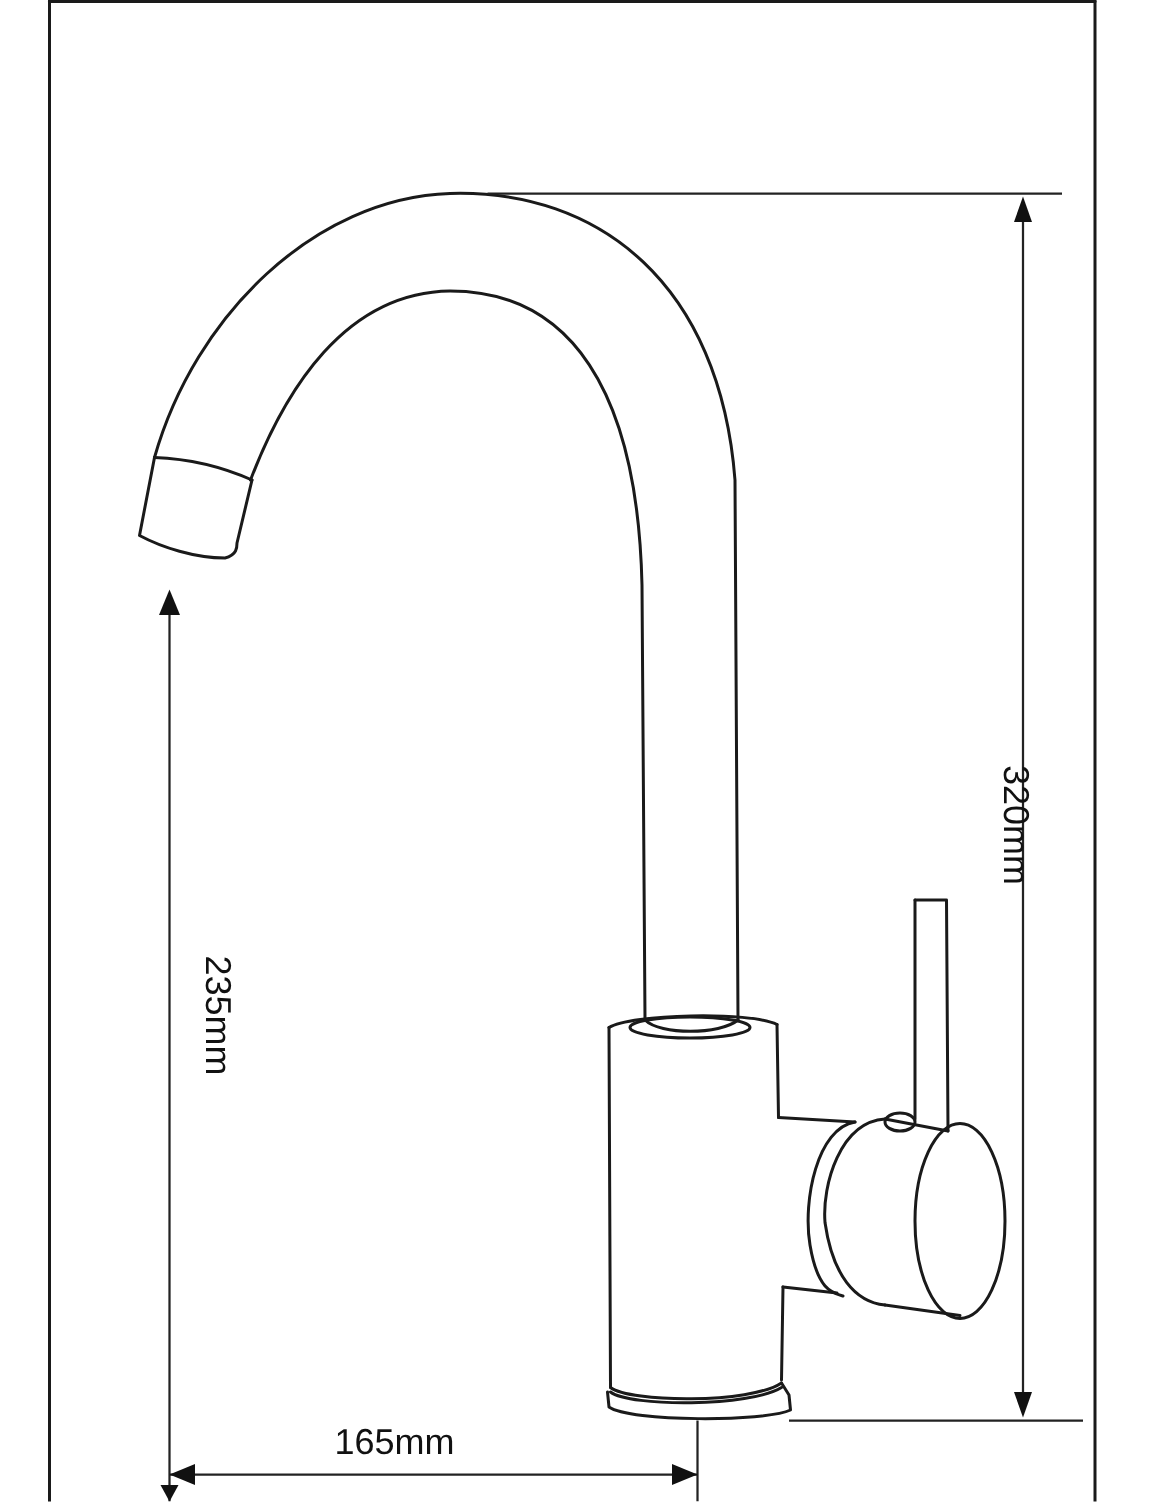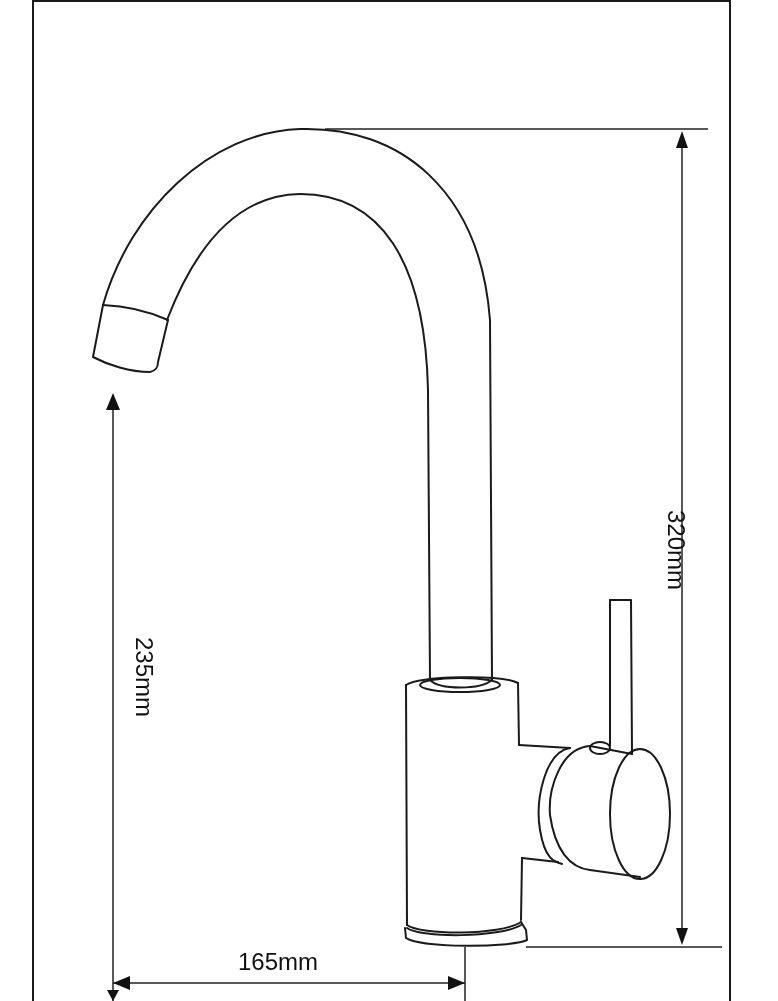--- a/index.html
+++ b/index.html
@@ -90,13 +90,13 @@
   <g>
     <line class="thin" x1="113" y1="983" x2="465" y2="983"></line>
     <line class="thin" x1="465" y1="947" x2="465" y2="1001"></line>
     <polygon class="arrow" points="113,983 130,976 130,990"></polygon>
     <polygon class="arrow" points="465,983 448,976 448,990"></polygon>
   </g>
 </svg>
 
 <div class="label rot" style="left:676px; top:538px; width:90px; text-align:center; margin-left:-45px;">320mm</div>
 <div class="label rot" style="left:144px; top:665px; width:90px; text-align:center; margin-left:-45px;">235mm</div>
-<div class="label" style="left:238px; top:950px;">165mm</div>
+<div class="label" style="left:223px; top:950px;">165mm</div>
 
 </body></html>

